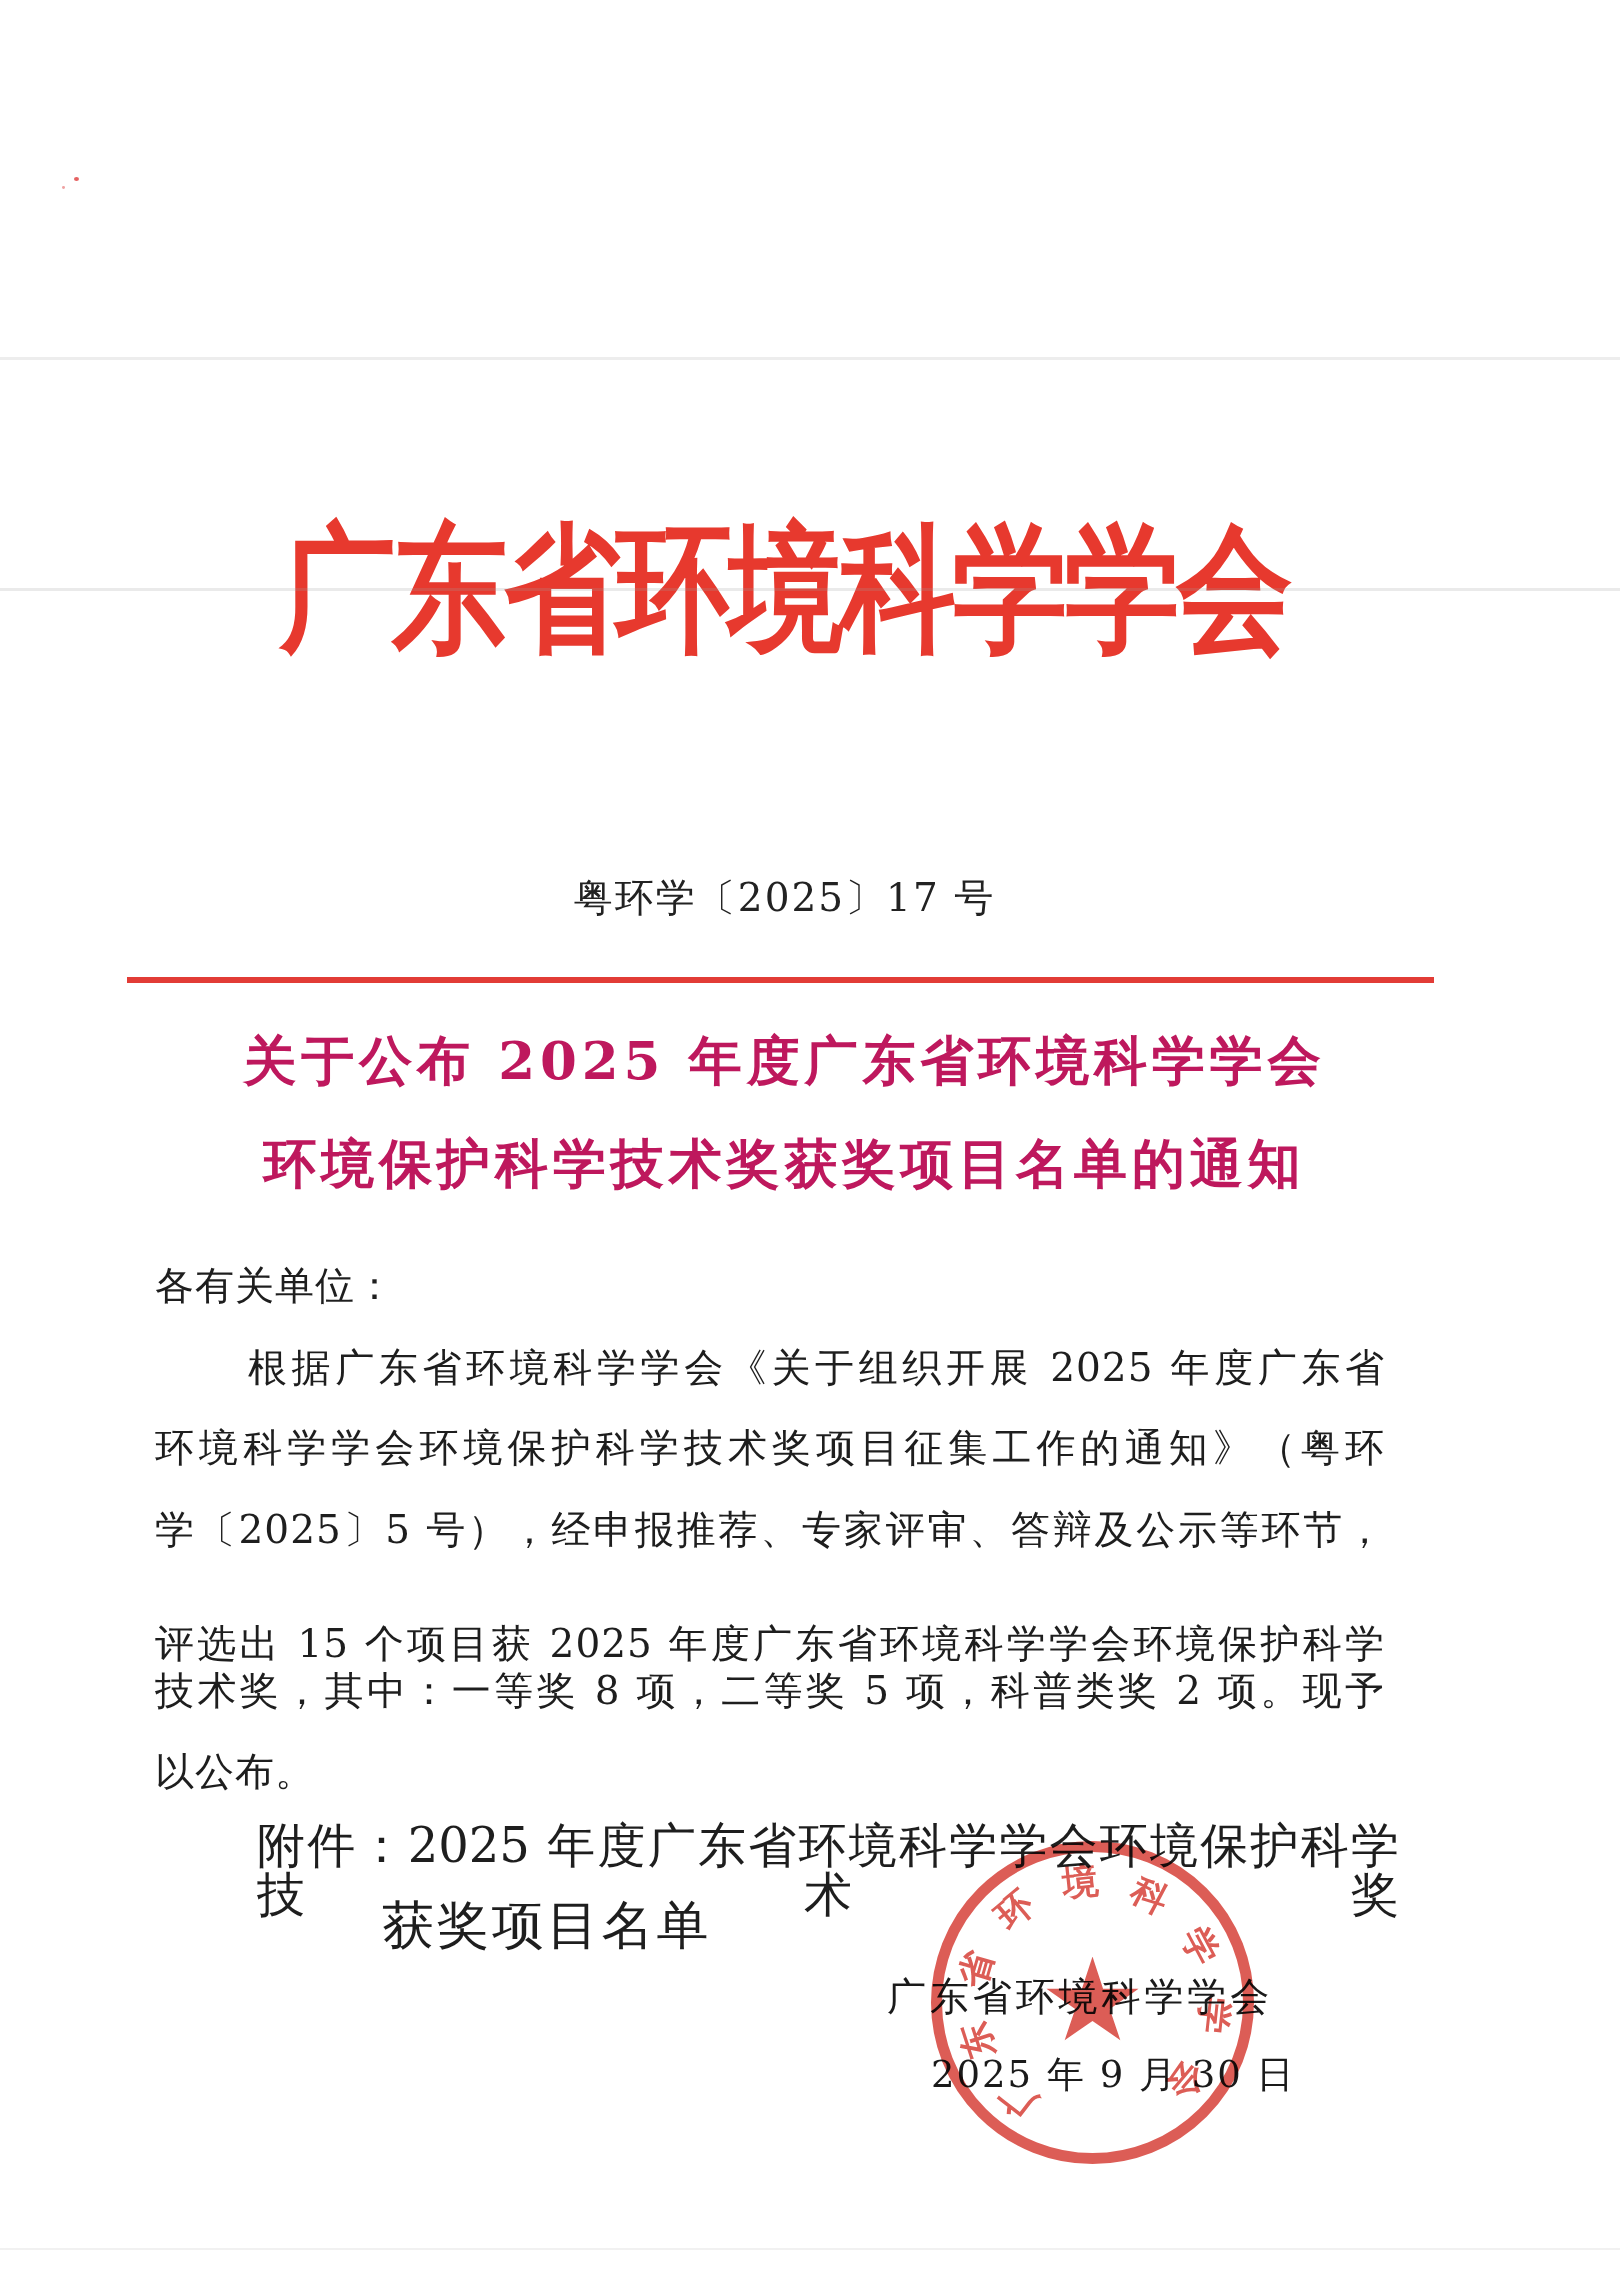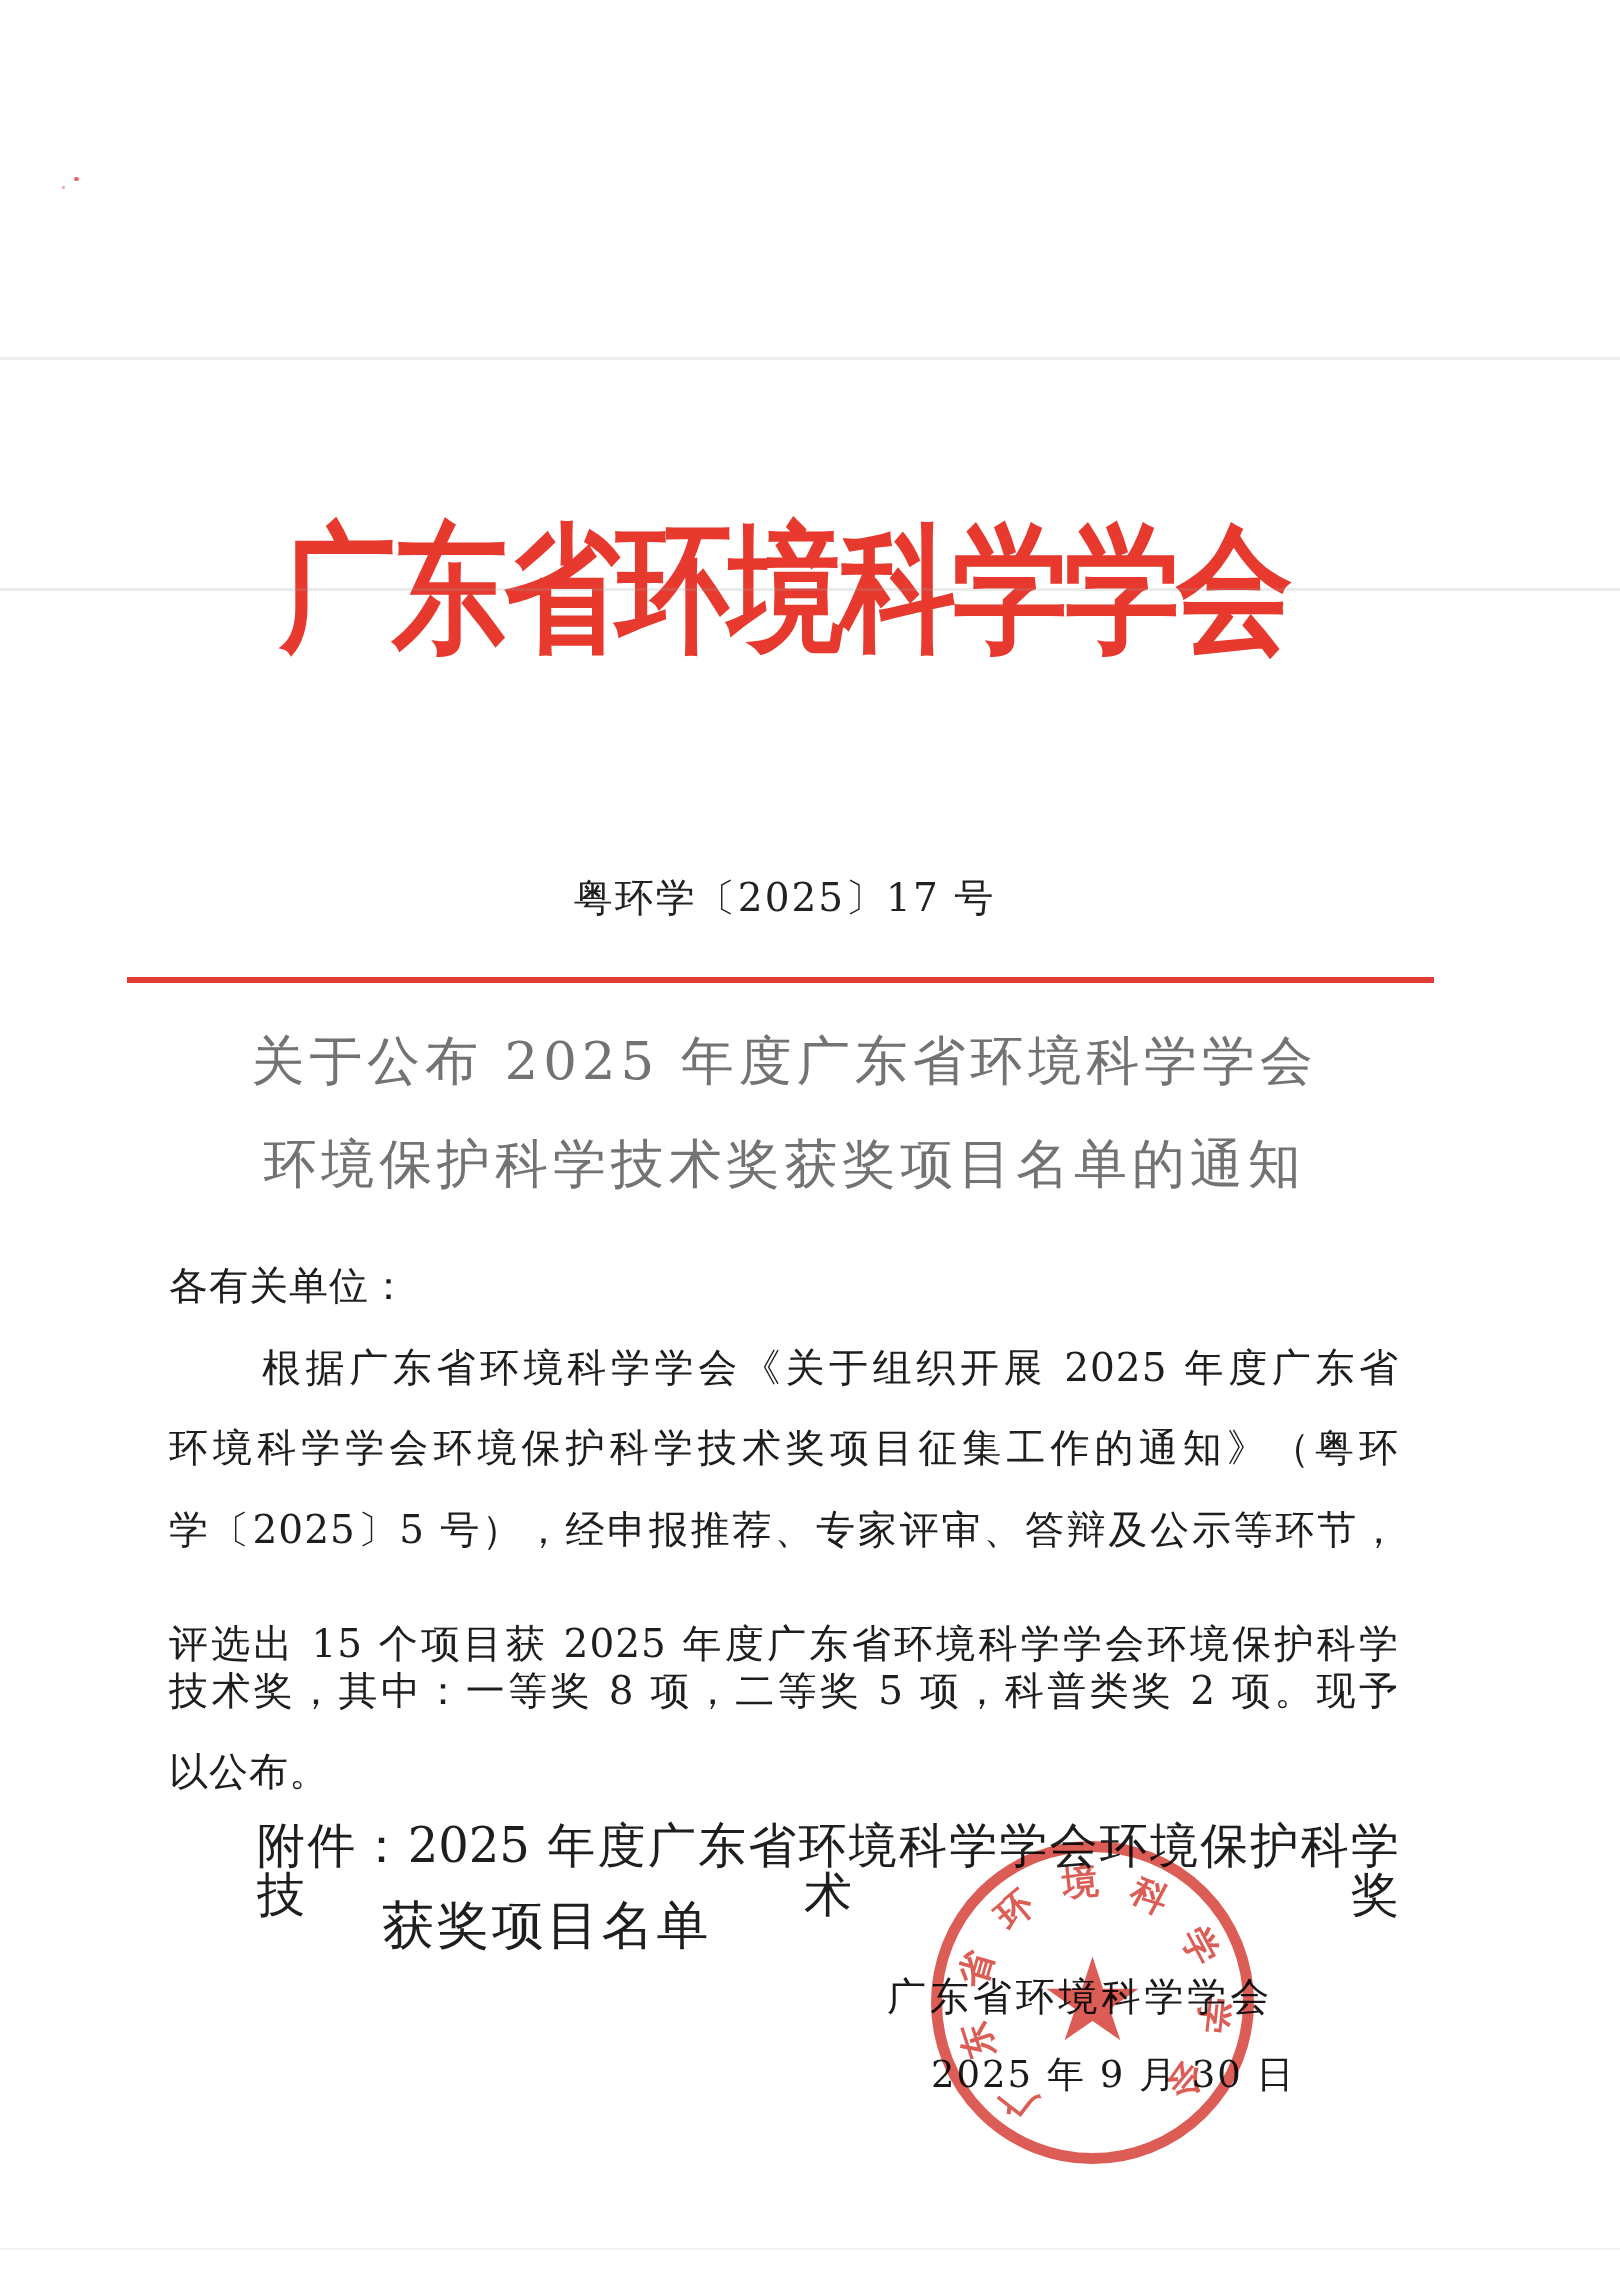--- a/index.html
+++ b/index.html
@@ -35,28 +35,28 @@
     left:123px;top:870px;width:1323px;height:55px;line-height:55px;
     text-align:center;font-size:39px;letter-spacing:2px;color:#222;
   }
   .redline{
     left:127px;top:977px;width:1307px;height:5.9px;
     background:var(--divider-red,#e23c36);
   }
 
   .doc-title{
     left:123px;top:1031px;width:1323px;height:59px;line-height:59px;
-    text-align:center;font-size:53px;font-weight:normal;letter-spacing:4.9px;
-    color:#737373;white-space:nowrap;
+    text-align:center;font-size:53px;font-weight:bold;letter-spacing:4.9px;
+    color:#be185d;white-space:nowrap;
   }
   .doc-title.t2{top:1100px;margin-top:34px;}
 
   
   .bl{
-    left:169px;width:1230px;height:49px;line-height:49px;
+    left:155px;width:1230px;height:49px;line-height:49px;
     font-size:39px;color:var(--ink,#1e1e1e);letter-spacing:1px;
     white-space:nowrap;
   }
   .just{
     white-space:normal;
     text-align:justify;text-align-last:justify;
   }
   .indent{padding-left:93px;}
   .b0{top:1261px;}
   .b1{top:1343px;}

